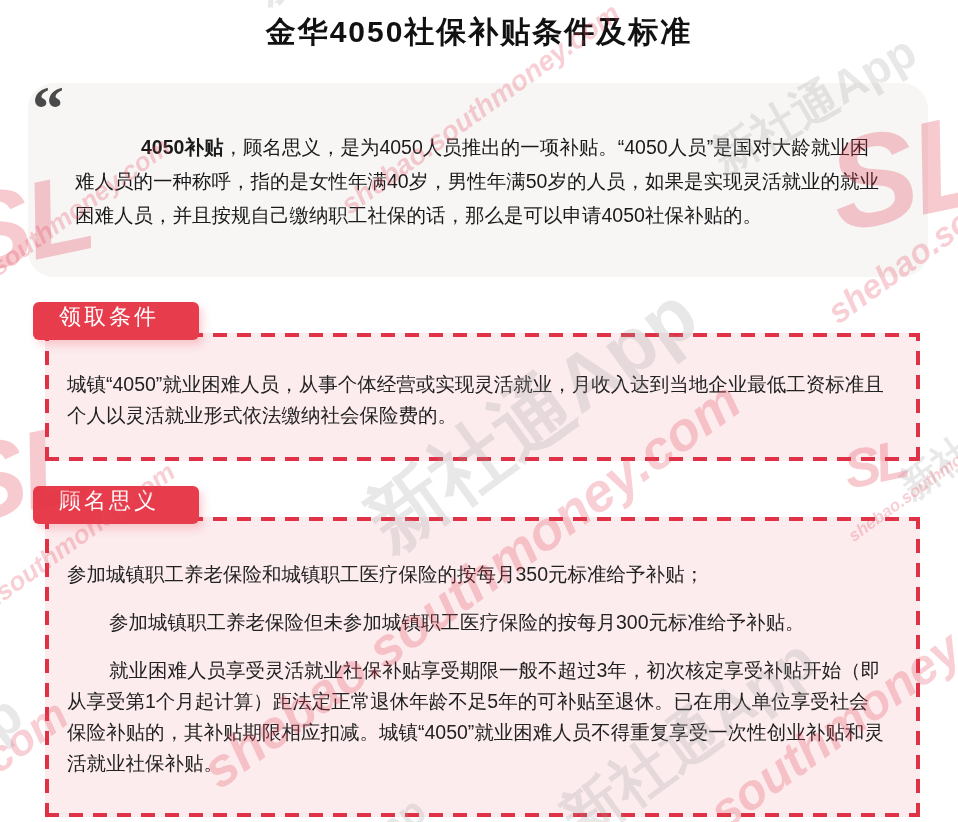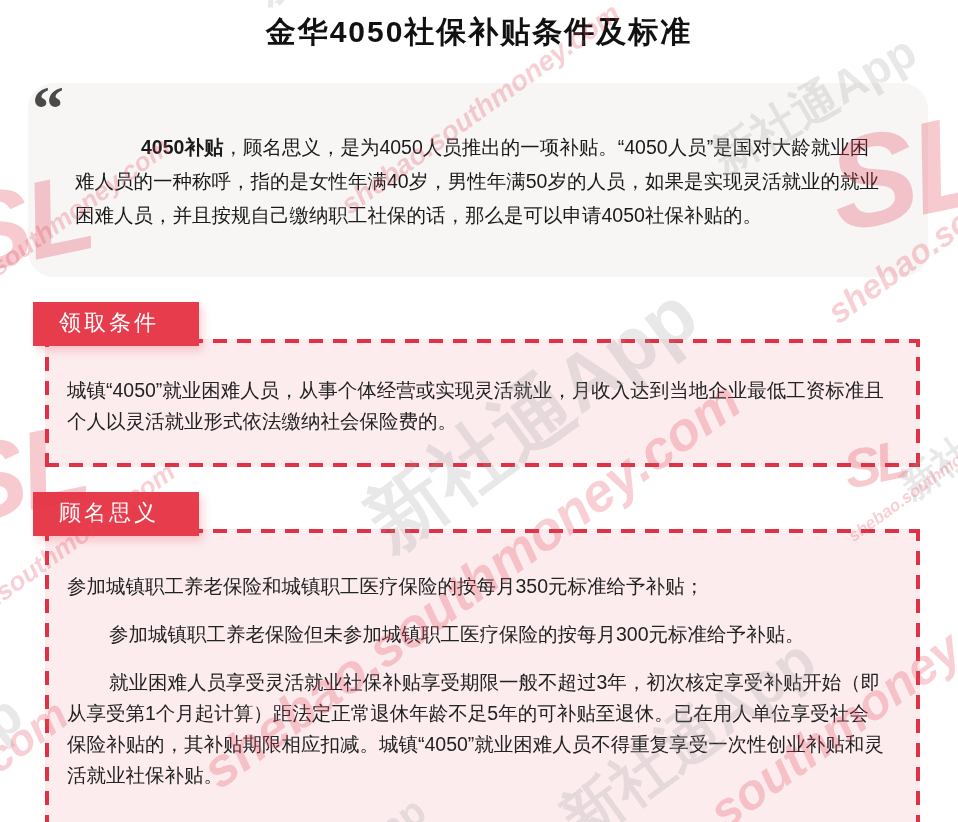--- a/index.html
+++ b/index.html
@@ -50,22 +50,22 @@
   .intro-text .lead-bold{font-weight:700;}
   .section-label{
     position:relative;
     z-index:2;
     display:inline-block;
     margin:25px 0 -7px 33px;
     background:#e73c4b;
     color:#ffffff;
     font-size:22px;
     letter-spacing:3px;
-    padding:6px 40px 8px 26px;
-    border-radius:0;
+    padding:0 40px 8px 26px;
+    border-radius:6px;
     box-shadow:4px 5px 8px rgba(231,60,75,0.22);
   }
   .dashed-box{
     position:relative;
     margin:0 38px 0 45px;
     background:#fcecee;
   }
   .dashed-box::before{
     content:"";
     position:absolute;inset:0;

